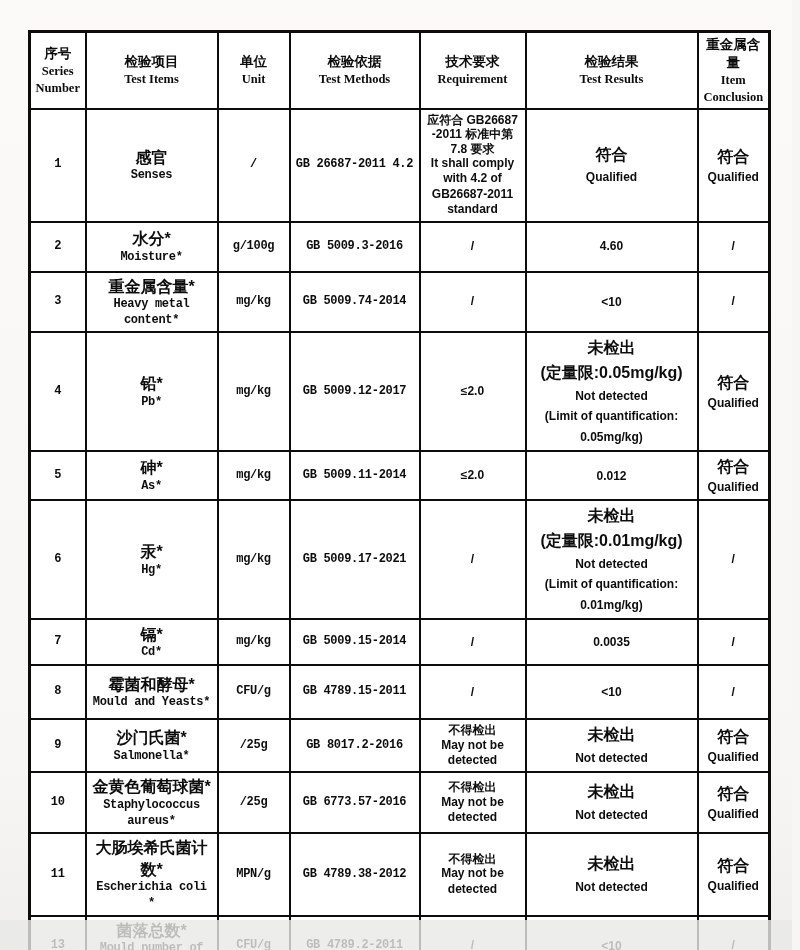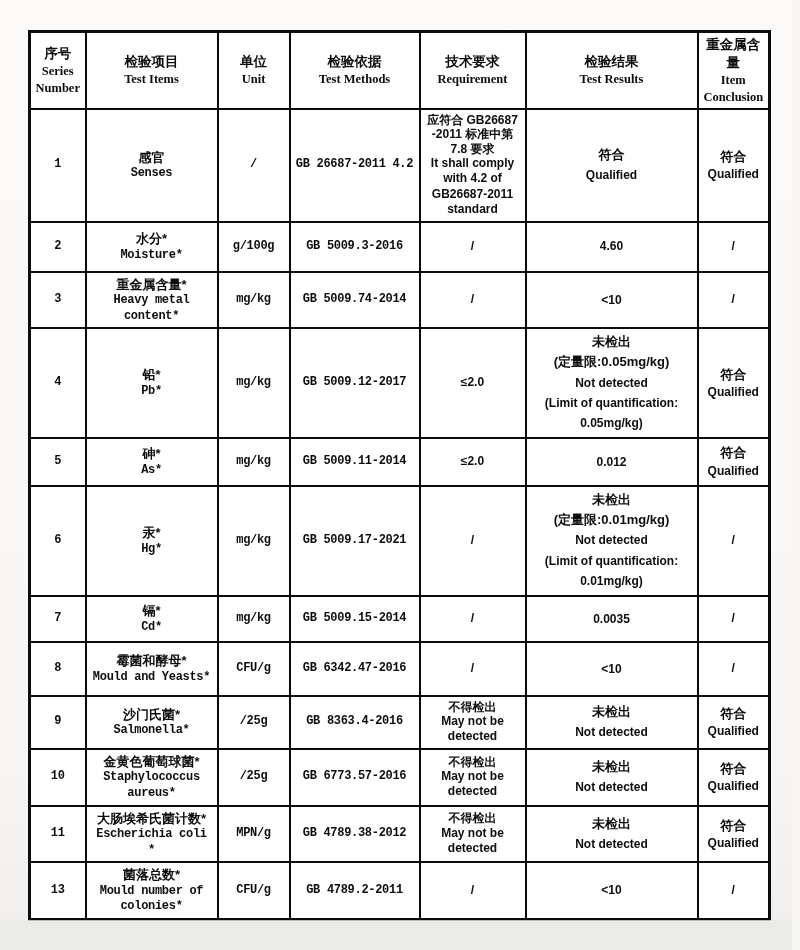--- a/index.html
+++ b/index.html
@@ -60,21 +60,21 @@
   tbody tr:nth-child(9)  { height: 52px; }
   tbody tr:nth-child(10) { height: 54px; }
   tbody tr:nth-child(11) { height: 50px; }
   tbody tr:nth-child(12) { height: 48px; }
   tbody tr:nth-child(13) { height: 50px; }
 
   
   .zh {
     font-family: "Liberation Sans", sans-serif;
     font-weight: 700;
-    font-size: 13px;
+    font-size: 16px;
     line-height: 1.35;
   }
   .mono {
     font-family: "Liberation Mono", monospace;
     font-weight: 700;
     font-size: 12px;
     line-height: 1.3;
     letter-spacing: -0.3px;
   }
   .sans {
@@ -342,21 +342,21 @@
             <div class="mono">8</div>
           </td>
           <td class="col-test-item">
             <div class="zh">霉菌和酵母*</div>
             <div class="mono">Mould and Yeasts*</div>
           </td>
           <td class="col-unit">
             <div class="mono">CFU/g</div>
           </td>
           <td class="col-test-method">
-            <div class="mono">GB 6342.47-2016</div>
+            <div class="mono">GB 4789.15-2011</div>
           </td>
           <td class="col-requirement">
             <div class="sans">/</div>
           </td>
           <td class="col-test-result">
             <div class="sans">&lt;10</div>
           </td>
           <td class="col-conclusion">
             <div class="sans">/</div>
           </td>
@@ -366,21 +366,21 @@
             <div class="mono">9</div>
           </td>
           <td class="col-test-item">
             <div class="zh">沙门氏菌*</div>
             <div class="mono">Salmonella*</div>
           </td>
           <td class="col-unit">
             <div class="mono">/25g</div>
           </td>
           <td class="col-test-method">
-            <div class="mono">GB 8363.4-2016</div>
+            <div class="mono">GB 8017.2-2016</div>
           </td>
           <td class="col-requirement">
             <div class="zh">不得检出</div>
             <div class="sans">May not be</div>
             <div class="sans">detected</div>
           </td>
           <td class="col-test-result">
             <div class="zh">未检出</div>
             <div class="sans">Not detected</div>
           </td>

